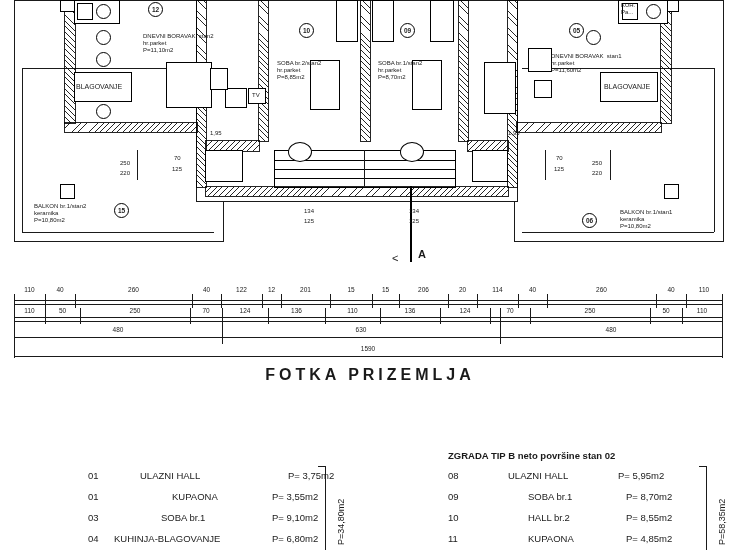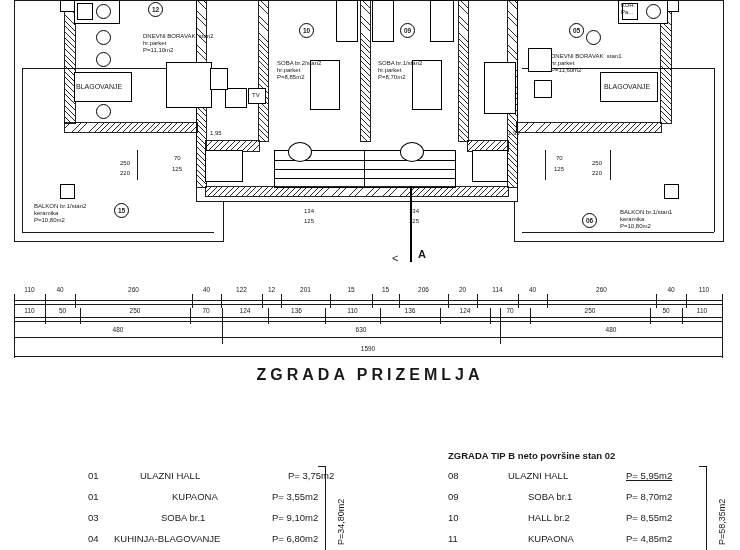--- a/index.html
+++ b/index.html
@@ -272,21 +272,21 @@
     <div class="dim-num" style="left:650px;width:32px;top:21px;">50</div>
     <div class="dim-num" style="left:682px;width:40px;top:21px;">110</div>
 
     <div class="dim-num" style="left:14px;width:208px;top:40px;">480</div>
     <div class="dim-num" style="left:222px;width:278px;top:40px;">630</div>
     <div class="dim-num" style="left:500px;width:222px;top:40px;">480</div>
 
     <div class="dim-num" style="left:14px;width:708px;top:59px;">1590</div>
   </div>
 
-  <div class="title">ZGRADA PRIZEMLJA</div>
+  <div class="title">FOTKA PRIZEMLJA</div>
 
 
   <div class="row" style="left:88px;top:470px;width:250px;">
     <span class="n">01</span>
     <span class="nm" style="left:52px;">ULAZNI HALL</span>
     <span class="pw" style="left:200px;">P= 3,75m2</span>
   </div>
   <div class="row" style="left:88px;top:491px;width:250px;">
     <span class="n">01</span>
     <span class="nm" style="left:84px;">KUPAONA</span>
@@ -303,21 +303,21 @@
     <span class="pw" style="left:184px;">P= 6,80m2</span>
   </div>
   <div class="ln vl" style="left:325px;top:466px;height:84px;"></div>
   <div class="ln hl" style="left:318px;top:466px;width:8px;"></div>
   <div class="vtot" style="left:336px;top:545px;">P=34,80m2</div>
 
   <div class="col-head" style="left:448px;top:450px;">ZGRADA TIP B neto površine stan 02</div>
   <div class="row" style="left:448px;top:470px;width:250px;">
     <span class="n">08</span>
     <span class="nm" style="left:60px;">ULAZNI HALL</span>
-    <span class="pw" style="left:178px;text-decoration:underline;">P= 5,95m2</span>
+    <span class="pw" style="left:170px;">P= 5,95m2</span>
   </div>
   <div class="row" style="left:448px;top:491px;width:250px;">
     <span class="n">09</span>
     <span class="nm" style="left:80px;">SOBA br.1</span>
     <span class="pw" style="left:178px;">P= 8,70m2</span>
   </div>
   <div class="row" style="left:448px;top:512px;width:250px;">
     <span class="n">10</span>
     <span class="nm" style="left:80px;">HALL br.2</span>
     <span class="pw" style="left:178px;">P= 8,55m2</span>

